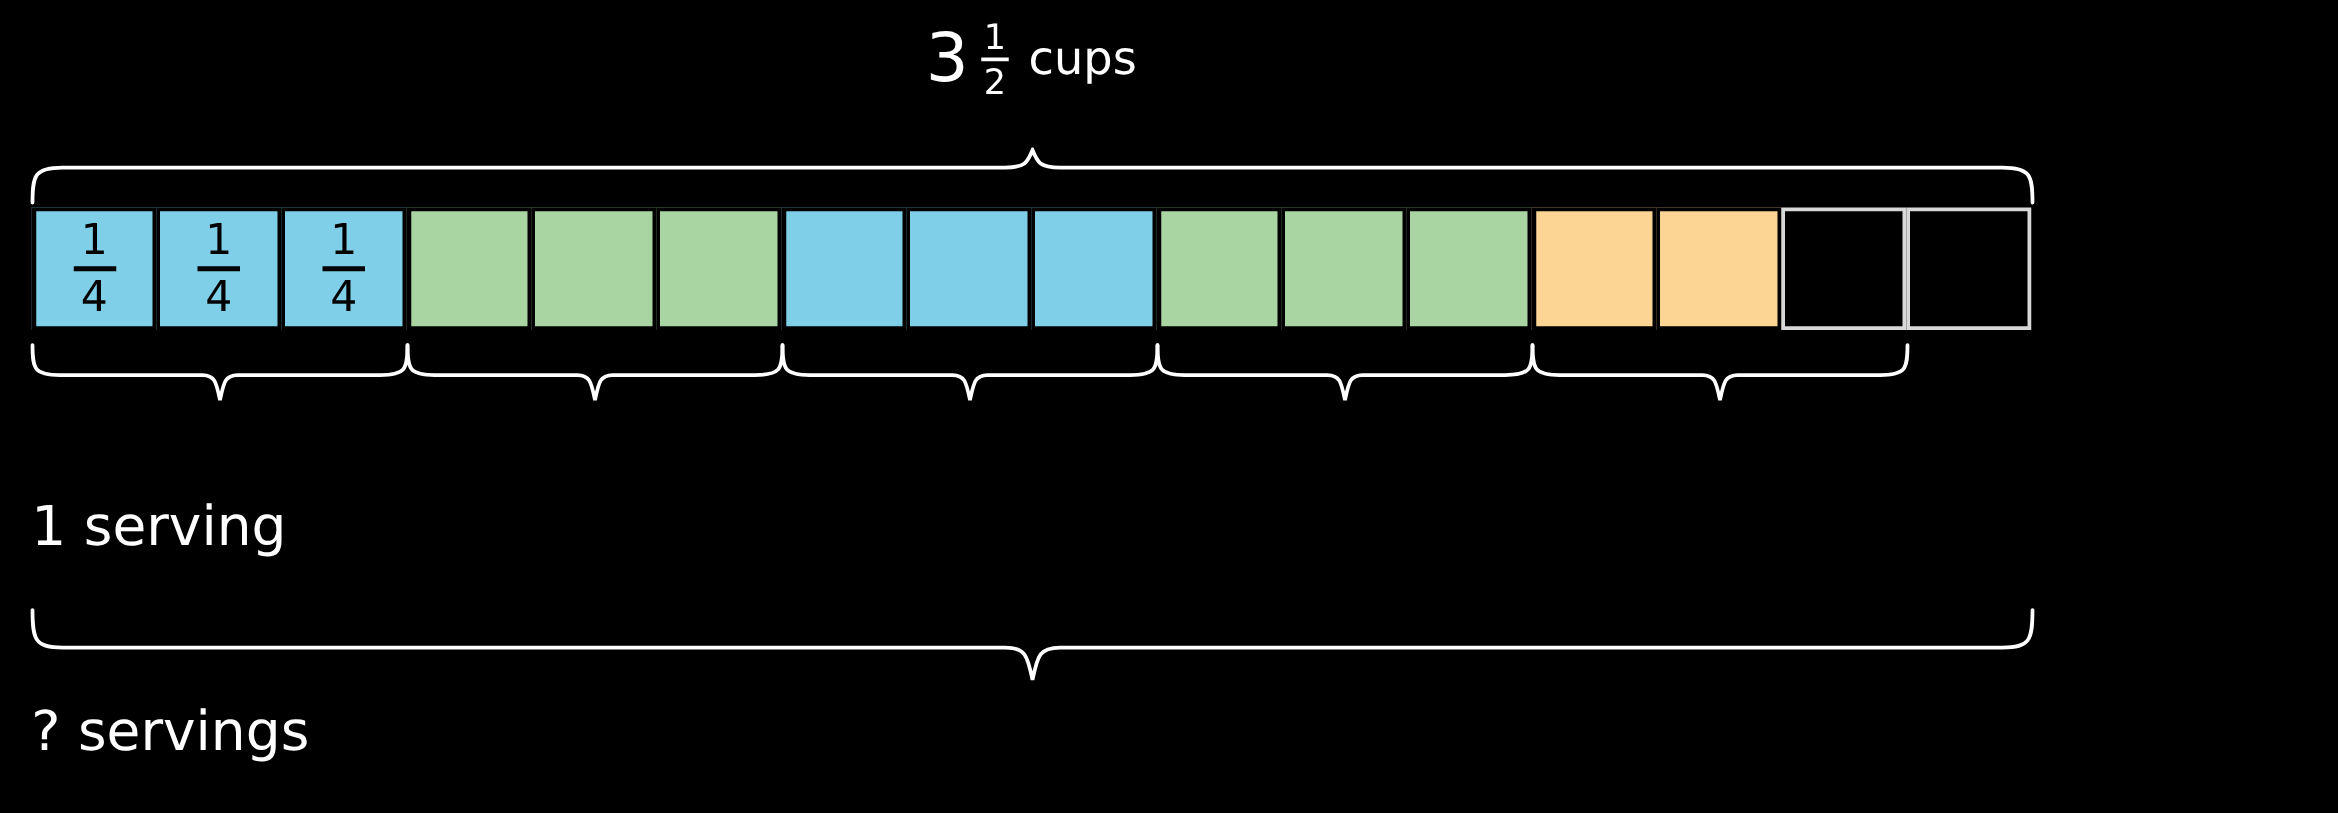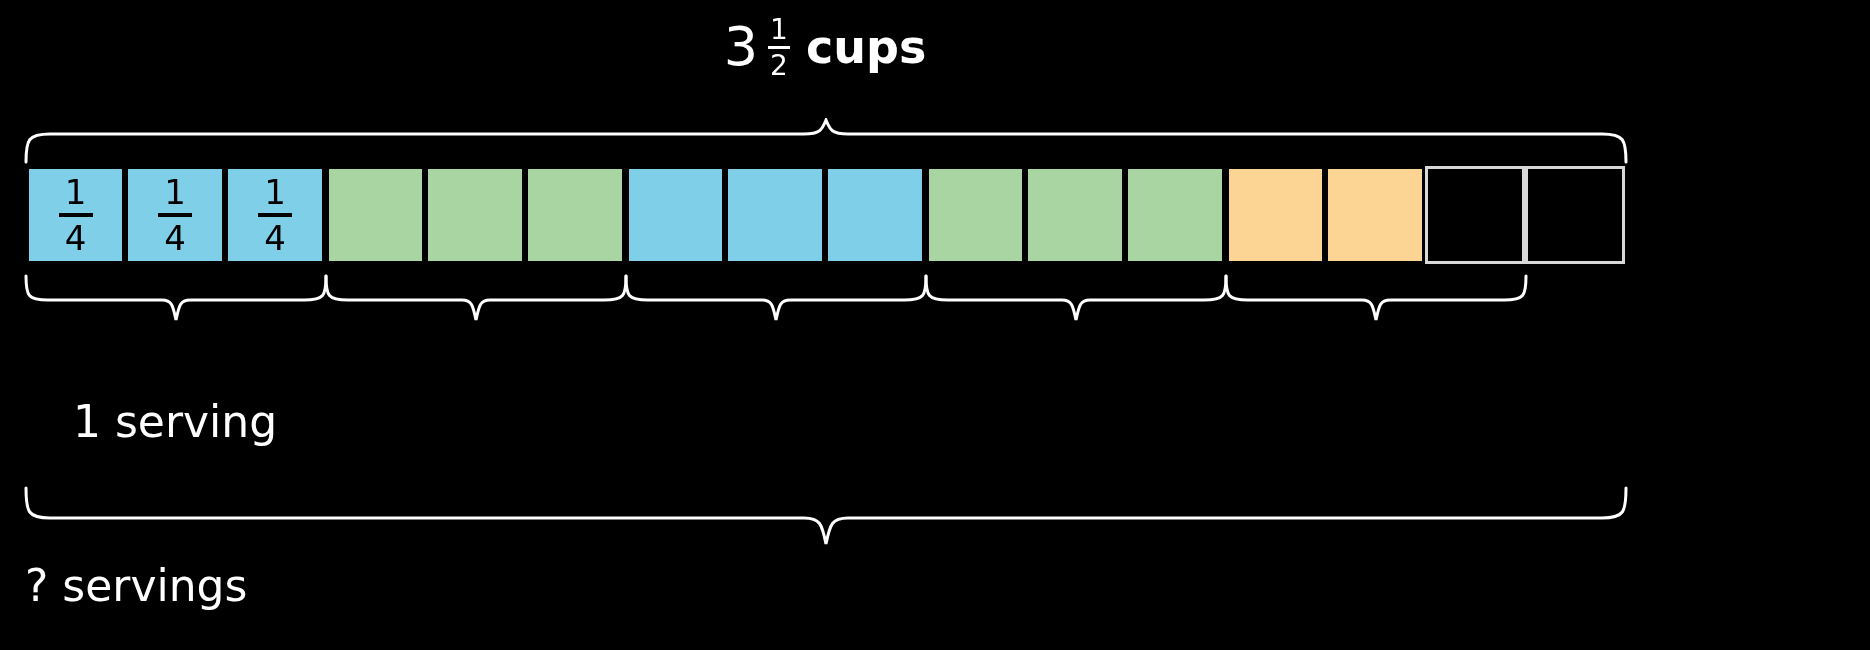--- a/index.html
+++ b/index.html
@@ -33,21 +33,21 @@
     align-items:center;
     justify-content:center;
     font-size:28px;
     line-height:1.05;
     vertical-align:middle;
     transform:translateY(1px);
   }
   .frac .num{display:block;padding:0 2px;}
   .frac .bar{display:block;width:100%;min-width:22px;height:3px;background:#ffffff;margin:2px 0;}
   .frac .den{display:block;padding:0 2px;}
-  .title .word{font-size:46px;margin-left:6px;font-weight:bold;}
+  .title .word{font-size:37px;margin-left:6px;}
 
   
   .brace{position:absolute;}
   .brace svg{display:block;}
 
   
   .tape{
     position:absolute;
     left:25px; top:166px;
     width:1600px; height:98px;
@@ -78,21 +78,21 @@
   }
   .cellfrac .n{display:block;}
   .cellfrac .d{display:block;}
   .cellfrac .fbar{display:block;width:34px;height:4px;background:#000;margin:4px 0;}
 
   
   .lbl-one-serving{
     position:absolute;
     left:25px; top:396px;
     width:300px;
-    text-align:center;
+    text-align:left;
     font-size:44px;
     color:#ffffff;
     white-space:nowrap;
   }
   .lbl-q-servings{
     position:absolute;
     left:25px; top:560px;
     width:1600px;
     text-align:left;
     font-size:44px;

